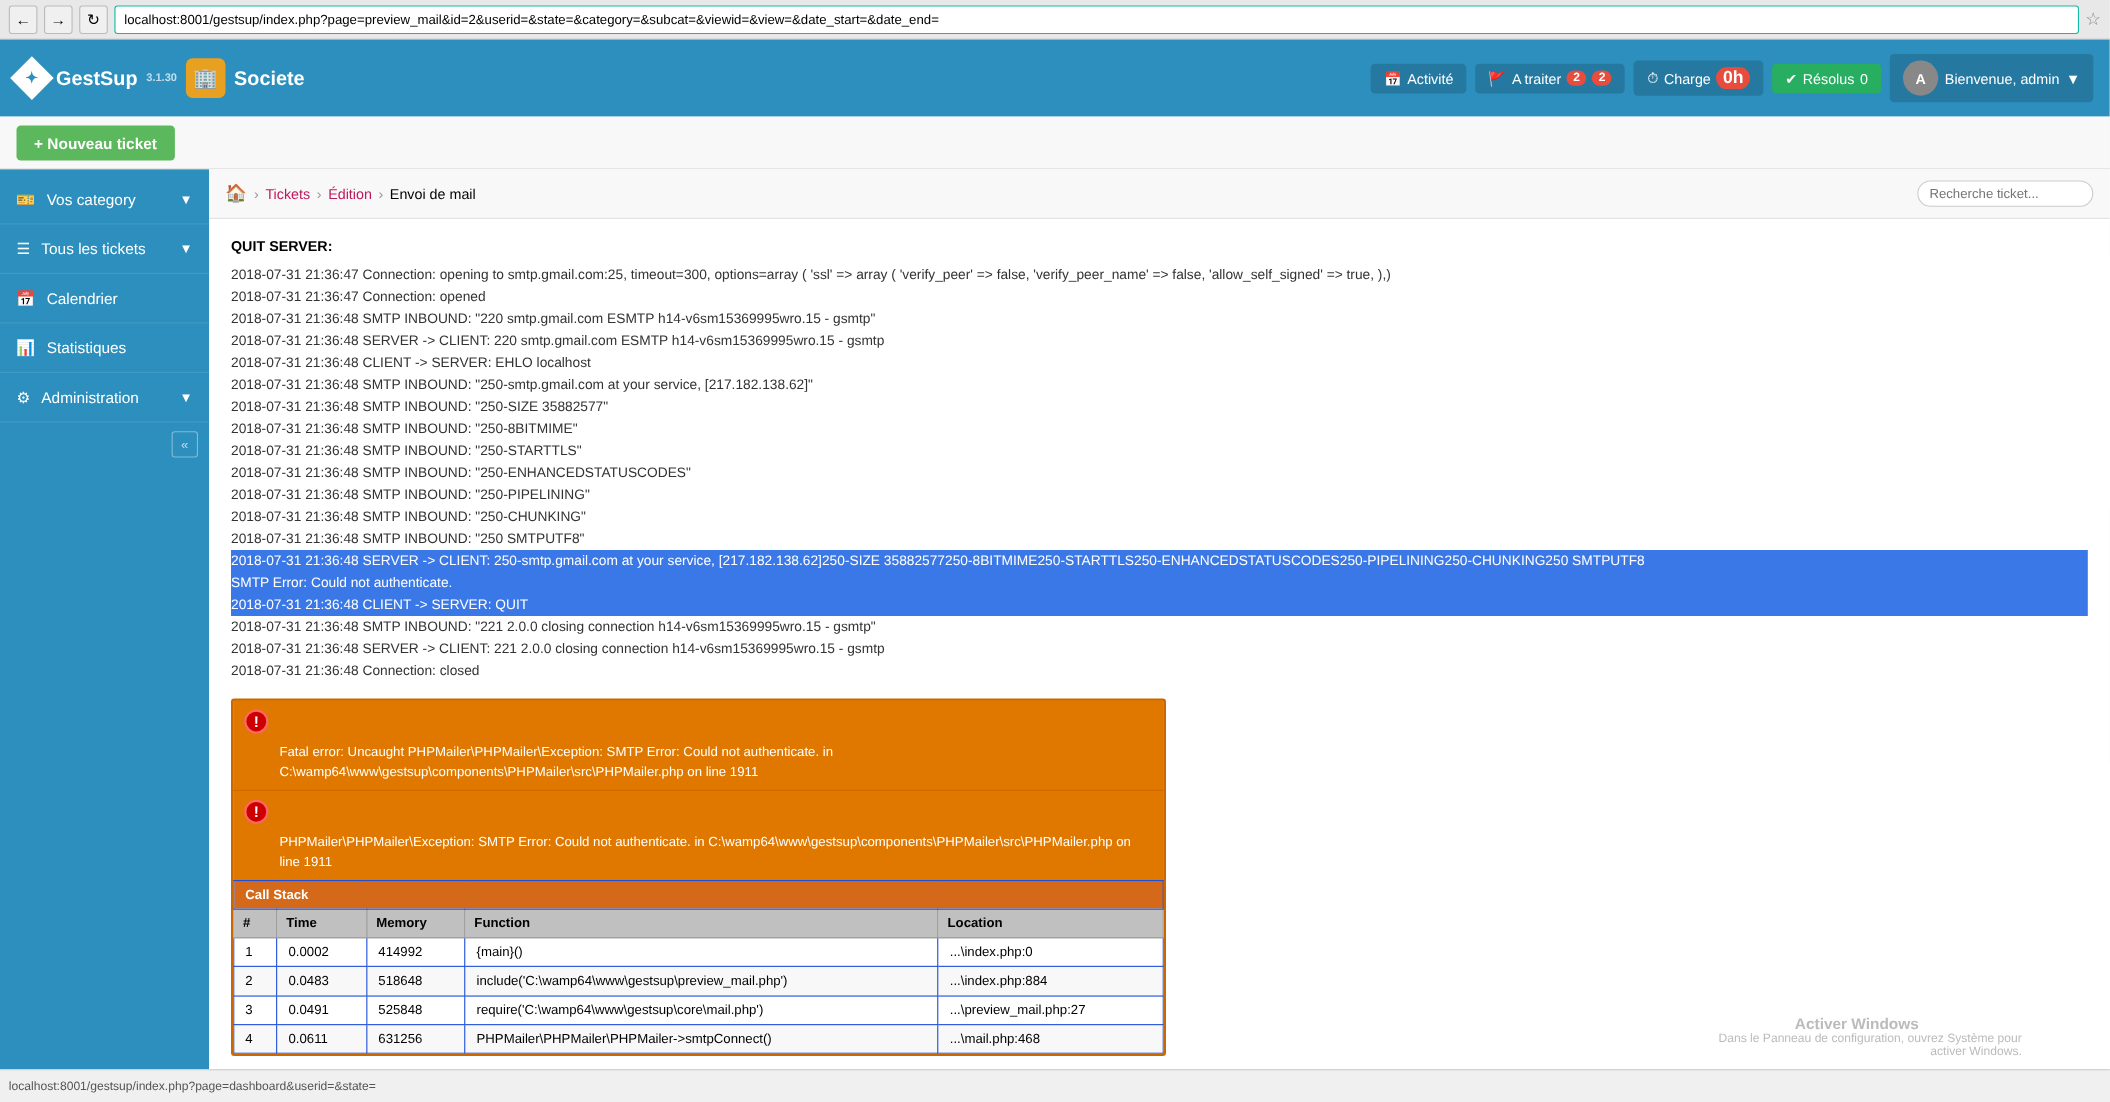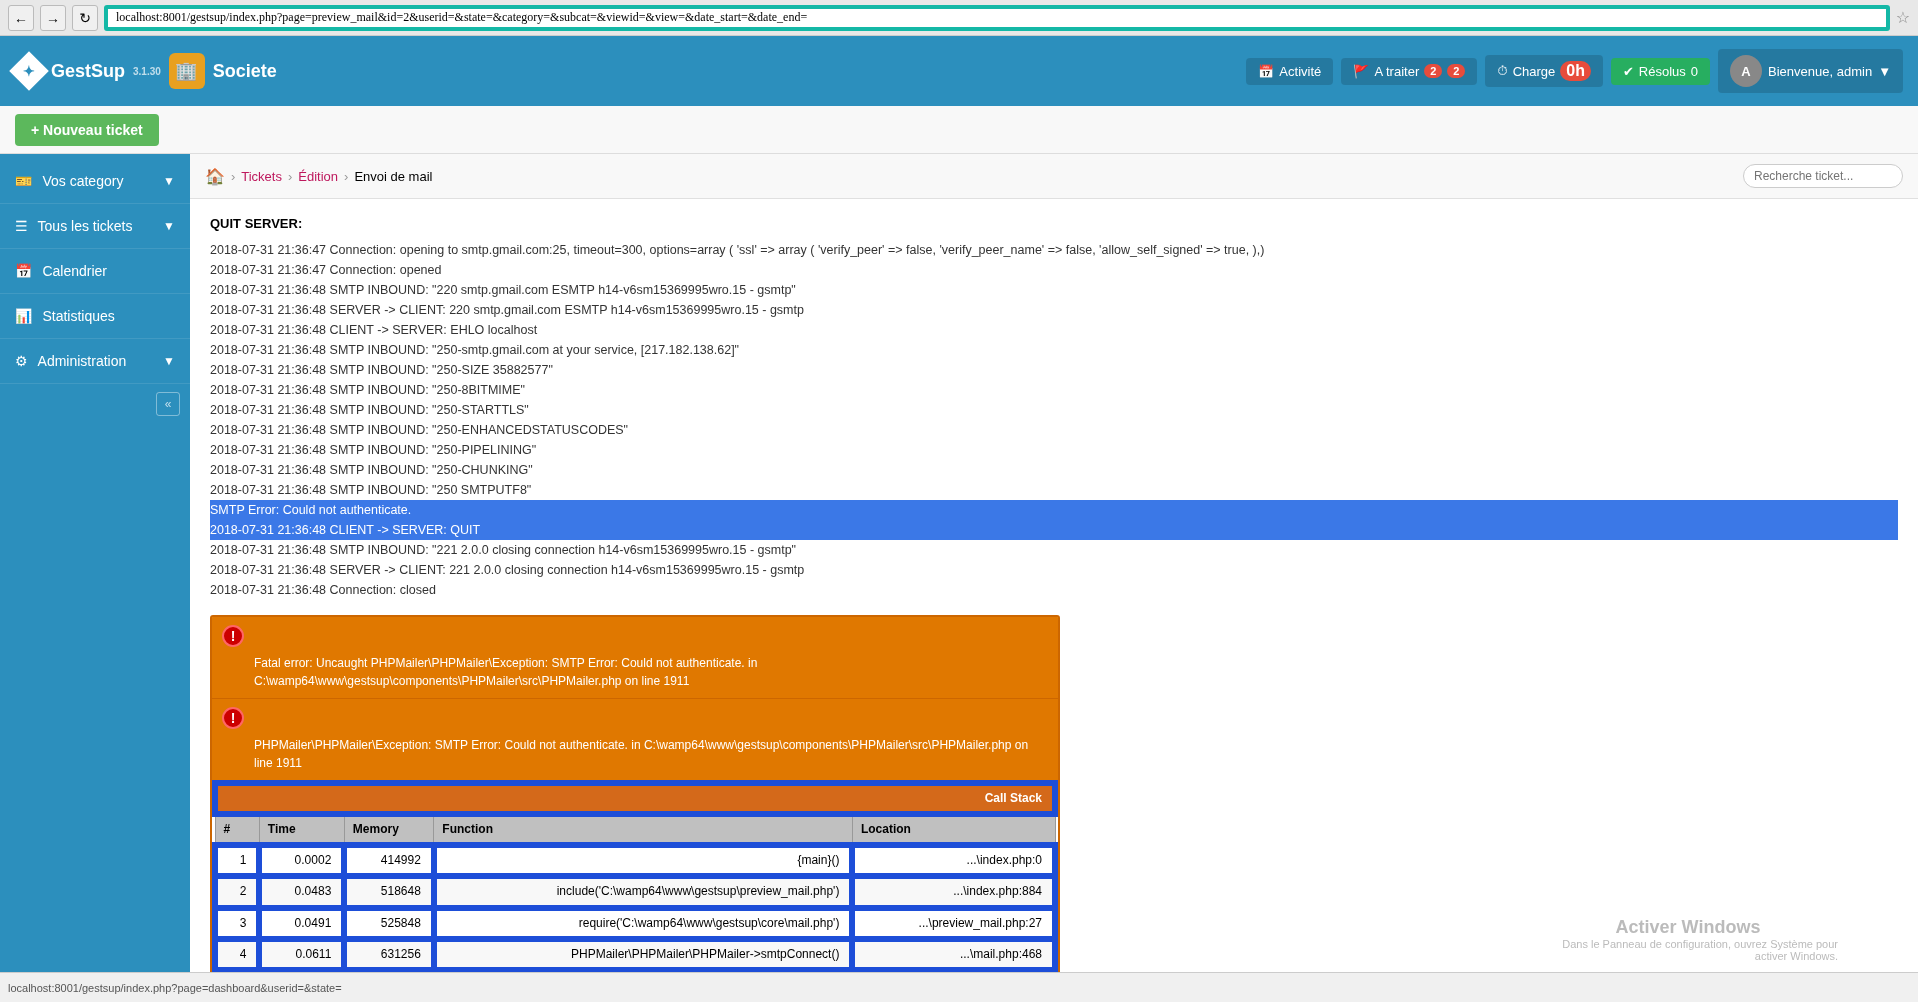--- a/index.html
+++ b/index.html
@@ -129,26 +129,25 @@
       border: 1px solid #bbb;
       background: #f0f0f0;
       border-radius: 3px;
       cursor: pointer;
       display: flex; align-items: center; justify-content: center;
       font-size: 14px;
     }
     .addr-input {
       flex: 1;
       height: 26px;
-      border: 4px solid #14b8a6;
+      border: 1px solid #14b8a6;
       padding: 0 8px;
       font-size: 12px;
       border-radius: 3px;
       background: white;
-      font-family: Liberation Serif, serif;
     }
     .star-btn {
       color: #888;
       cursor: pointer;
       font-size: 16px;
     }
 
     
     .new-ticket-bar {
       height: 48px;
@@ -319,23 +318,22 @@
       font-size: 12px;
       font-weight: bold;
     }
     .callstack-table th {
       background: #c0c0c0;
       border: 1px solid #999;
       padding: 3px 8px;
       text-align: left;
     }
     .callstack-table td {
-      border: 6px solid #1d4ed8;
+      border: 1px solid #1d4ed8;
       padding: 3px 10px;
-      text-align: right;
     }
     .callstack-table tr:nth-child(even) td { background: #f8f8f8; }
 
     
     .windows-watermark {
       position: fixed;
       bottom: 40px;
       right: 80px;
       color: #999;
       font-size: 13px;
@@ -482,20 +480,21 @@
         <span class="log-line">2018-07-31 21:36:48 SMTP INBOUND: "250-SIZE 35882577"</span><br>
         <span class="log-line">2018-07-31 21:36:48 SMTP INBOUND: "250-8BITMIME"</span><br>
         <span class="log-line">2018-07-31 21:36:48 SMTP INBOUND: "250-STARTTLS"</span><br>
         <span class="log-line">2018-07-31 21:36:48 SMTP INBOUND: "250-ENHANCEDSTATUSCODES"</span><br>
         <span class="log-line">2018-07-31 21:36:48 SMTP INBOUND: "250-PIPELINING"</span><br>
         <span class="log-line">2018-07-31 21:36:48 SMTP INBOUND: "250-CHUNKING"</span><br>
         <span class="log-line">2018-07-31 21:36:48 SMTP INBOUND: "250 SMTPUTF8"</span><br>
       </div>
 
       <div>
+        <span class="log-line-highlight">2018-07-31 21:36:48 SERVER -&gt; CLIENT: 250-smtp.gmail.com at your service, [217.182.138.62]250-SIZE 35882577250-8BITMIME250-STARTTLS250-ENHANCEDSTATUSCODES250-PIPELINING250-CHUNKING250 SMTPUTF8</span>
         <span class="log-line-error-text">SMTP Error: Could not authenticate.</span>
         <span class="log-line-highlight">2018-07-31 21:36:48 CLIENT -&gt; SERVER: QUIT</span>
       </div>
 
       <div>
         <span class="log-line">2018-07-31 21:36:48 SMTP INBOUND: "221 2.0.0 closing connection h14-v6sm15369995wro.15 - gsmtp"</span><br>
         <span class="log-line">2018-07-31 21:36:48 SERVER -&gt; CLIENT: 221 2.0.0 closing connection h14-v6sm15369995wro.15 - gsmtp</span><br>
         <span class="log-line">2018-07-31 21:36:48 Connection: closed</span><br>
       </div>
 
@@ -552,19 +551,19 @@
                 <td>...\mail.php:468</td>
               </tr>
             </tbody>
         </table>
       </div>
     </div>
   </div>
 </div>
 
 <div class="windows-watermark">
-  <div style="font-size:18px;font-weight:bold;color:#bbb;">Activer Windows</div>
+  <div style="font-size:14px;font-weight:bold;color:#bbb;">Activer Windows</div>
   <div style="font-size:11px;color:#bbb;max-width:300px;text-align:right;">Dans le Panneau de configuration, ouvrez Système pour activer Windows.</div>
 </div>
 
 <div class="status-bar">
   <span>localhost:8001/gestsup/index.php?page=dashboard&amp;userid=&amp;state=</span>
 </div>
 
 </body></html>

